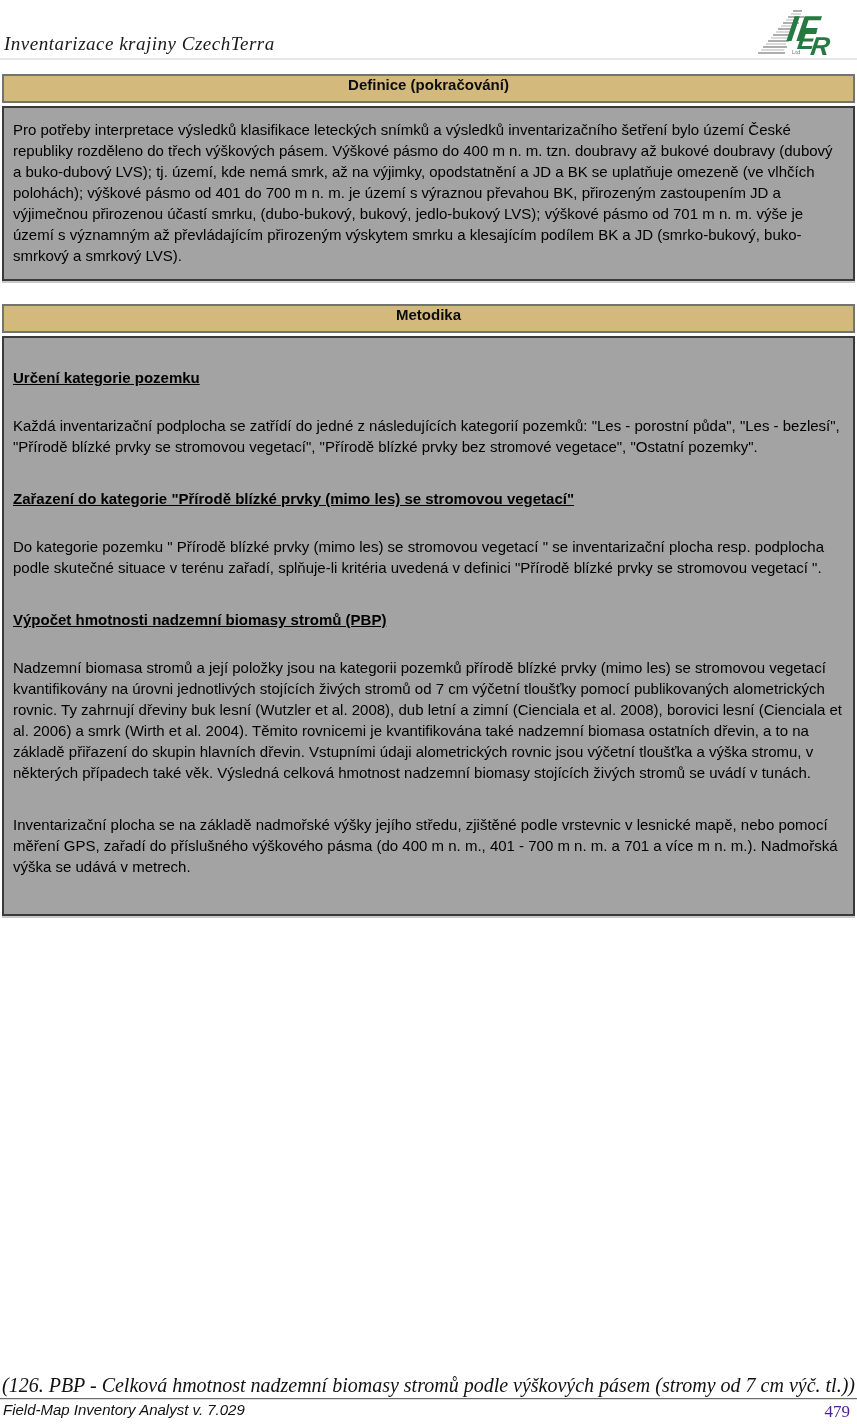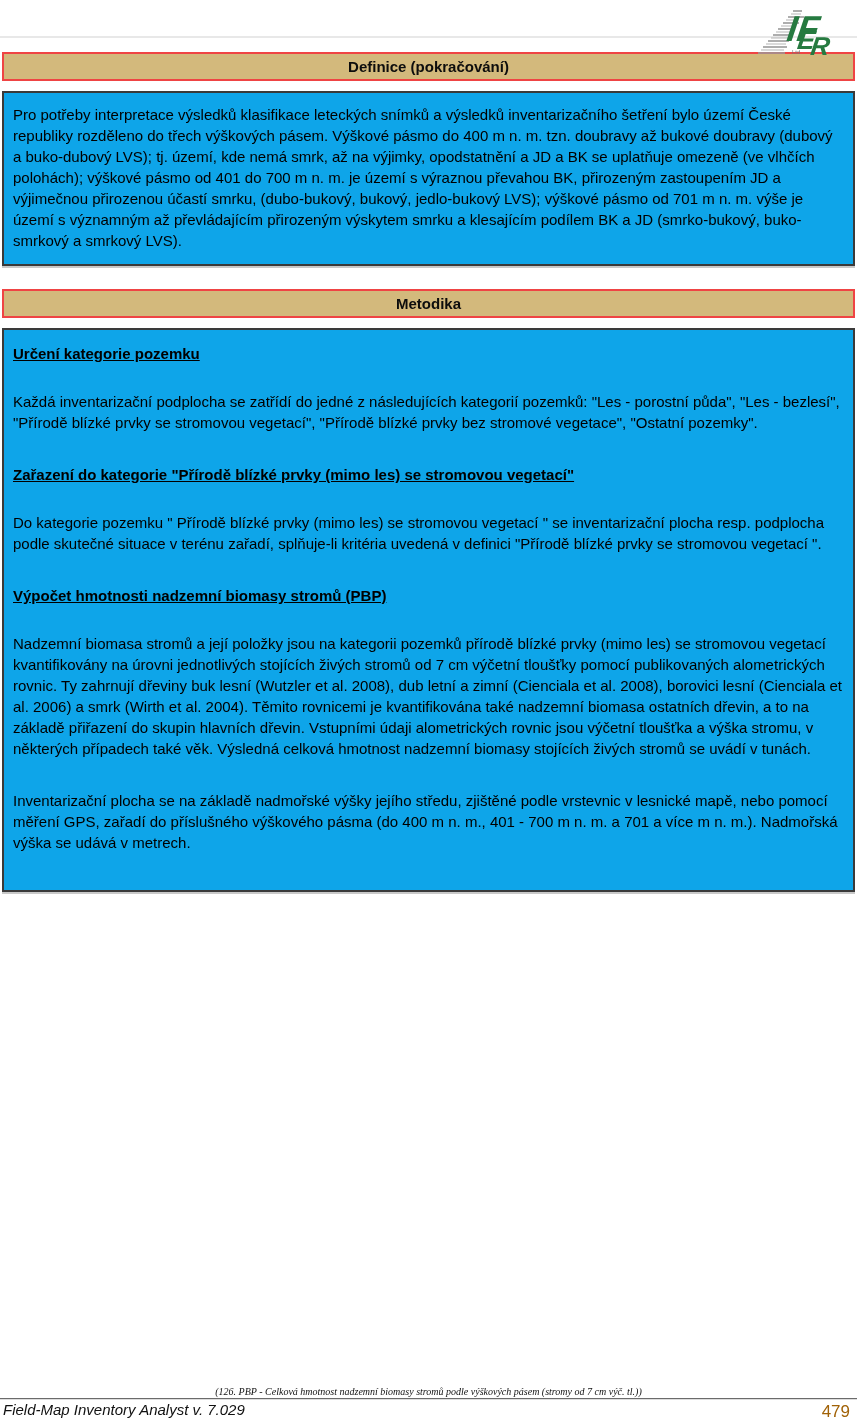--- a/index.html
+++ b/index.html
@@ -28,77 +28,78 @@
     height: 2px;
     background: #6b6b6b;
     border-bottom: 2px solid #e8e8e8;
   }
   .logo-wrap { position: absolute; top: 3px; right: 16px; width: 86px; height: 56px; }
 
   
   .section-bar {
     margin: 0 2px;
     background: #d3b97c;
-    border: 2px solid #ef4444;
+    border: 2px solid #737373;
     height: 29px;
-    display: flex; align-items: center; justify-content: center;
+    display: flex; justify-content: center;
     font-weight: bold; font-size: 15px;
     color: #0d0d0d;
   }
   .bar-definice { margin-top: 14px; }
   .bar-metodika { margin-top: 23px; }
 
   
   .content-box {
-    margin: 10px 2px 0 2px;
+    margin: 3px 2px 0 2px;
     border: 2px solid #3a3a3a;
-    background: #0ea5e9;
+    background: #a3a3a3;
     padding: 11px 9px 13px 9px;
     font-size: 15px;
     line-height: 21px;
     box-shadow: 0 2px 0 #c9c9c9;
   }
   .content-box p { margin: 0; }
-  .metodika-box { padding-top: 13px; padding-bottom: 6px; }
+  .metodika-box { padding-top: 29px; padding-bottom: 6px; }
   .metodika-box .blk-heading {
     font-size: 15px;
     font-weight: bold;
     text-decoration: underline;
     margin: 0 0 27px 0;
   }
   .metodika-box .blk-para { margin: 0 0 31px 0; }
 
   
   .report-footer { position: absolute; left: 0; right: 0; bottom: 0; }
   .footer-caption {
     text-align: center;
     font-family: "Liberation Serif", serif;
     font-style: italic;
-    font-size: 10px;
+    font-size: 20px;
     color: #111;
     margin-bottom: 1px;
   }
   .footer-rule { height: 2px; background: #6b6b6b; border-bottom: 1px solid #ddd; }
   .footer-row { position: relative; height: 24px; }
   .footer-app {
     position: absolute; left: 3px; top: 1px;
     font-style: italic; font-size: 15px; color: #111;
   }
   .footer-page {
     position: absolute; right: 7px; top: 2px;
-    font-family: Liberation Sans, sans-serif;
-    font-size: 17px; color: #a16207;
+    font-family: Liberation Serif, serif;
+    font-size: 17px; color: #4c1d95;
   }
 </style>
 </head>
 <body>
 
 <div class="page">
 
   <div class="report-header">
+    <div class="report-title">Inventarizace krajiny CzechTerra</div>
     <div class="logo-wrap">
       <svg width="86" height="56" viewBox="0 0 86 56">
 
         <g stroke="#9a9a9a" stroke-width="1.6" fill="none">
           <line x1="38" y1="8" x2="47" y2="8"></line>
           <line x1="33" y1="14" x2="49" y2="14"></line>
           <line x1="28" y1="20" x2="44" y2="20"></line>
           <line x1="23" y1="26" x2="40" y2="26"></line>
           <line x1="18" y1="32" x2="37" y2="32"></line>
           <line x1="13" y1="38" x2="34" y2="38"></line>

